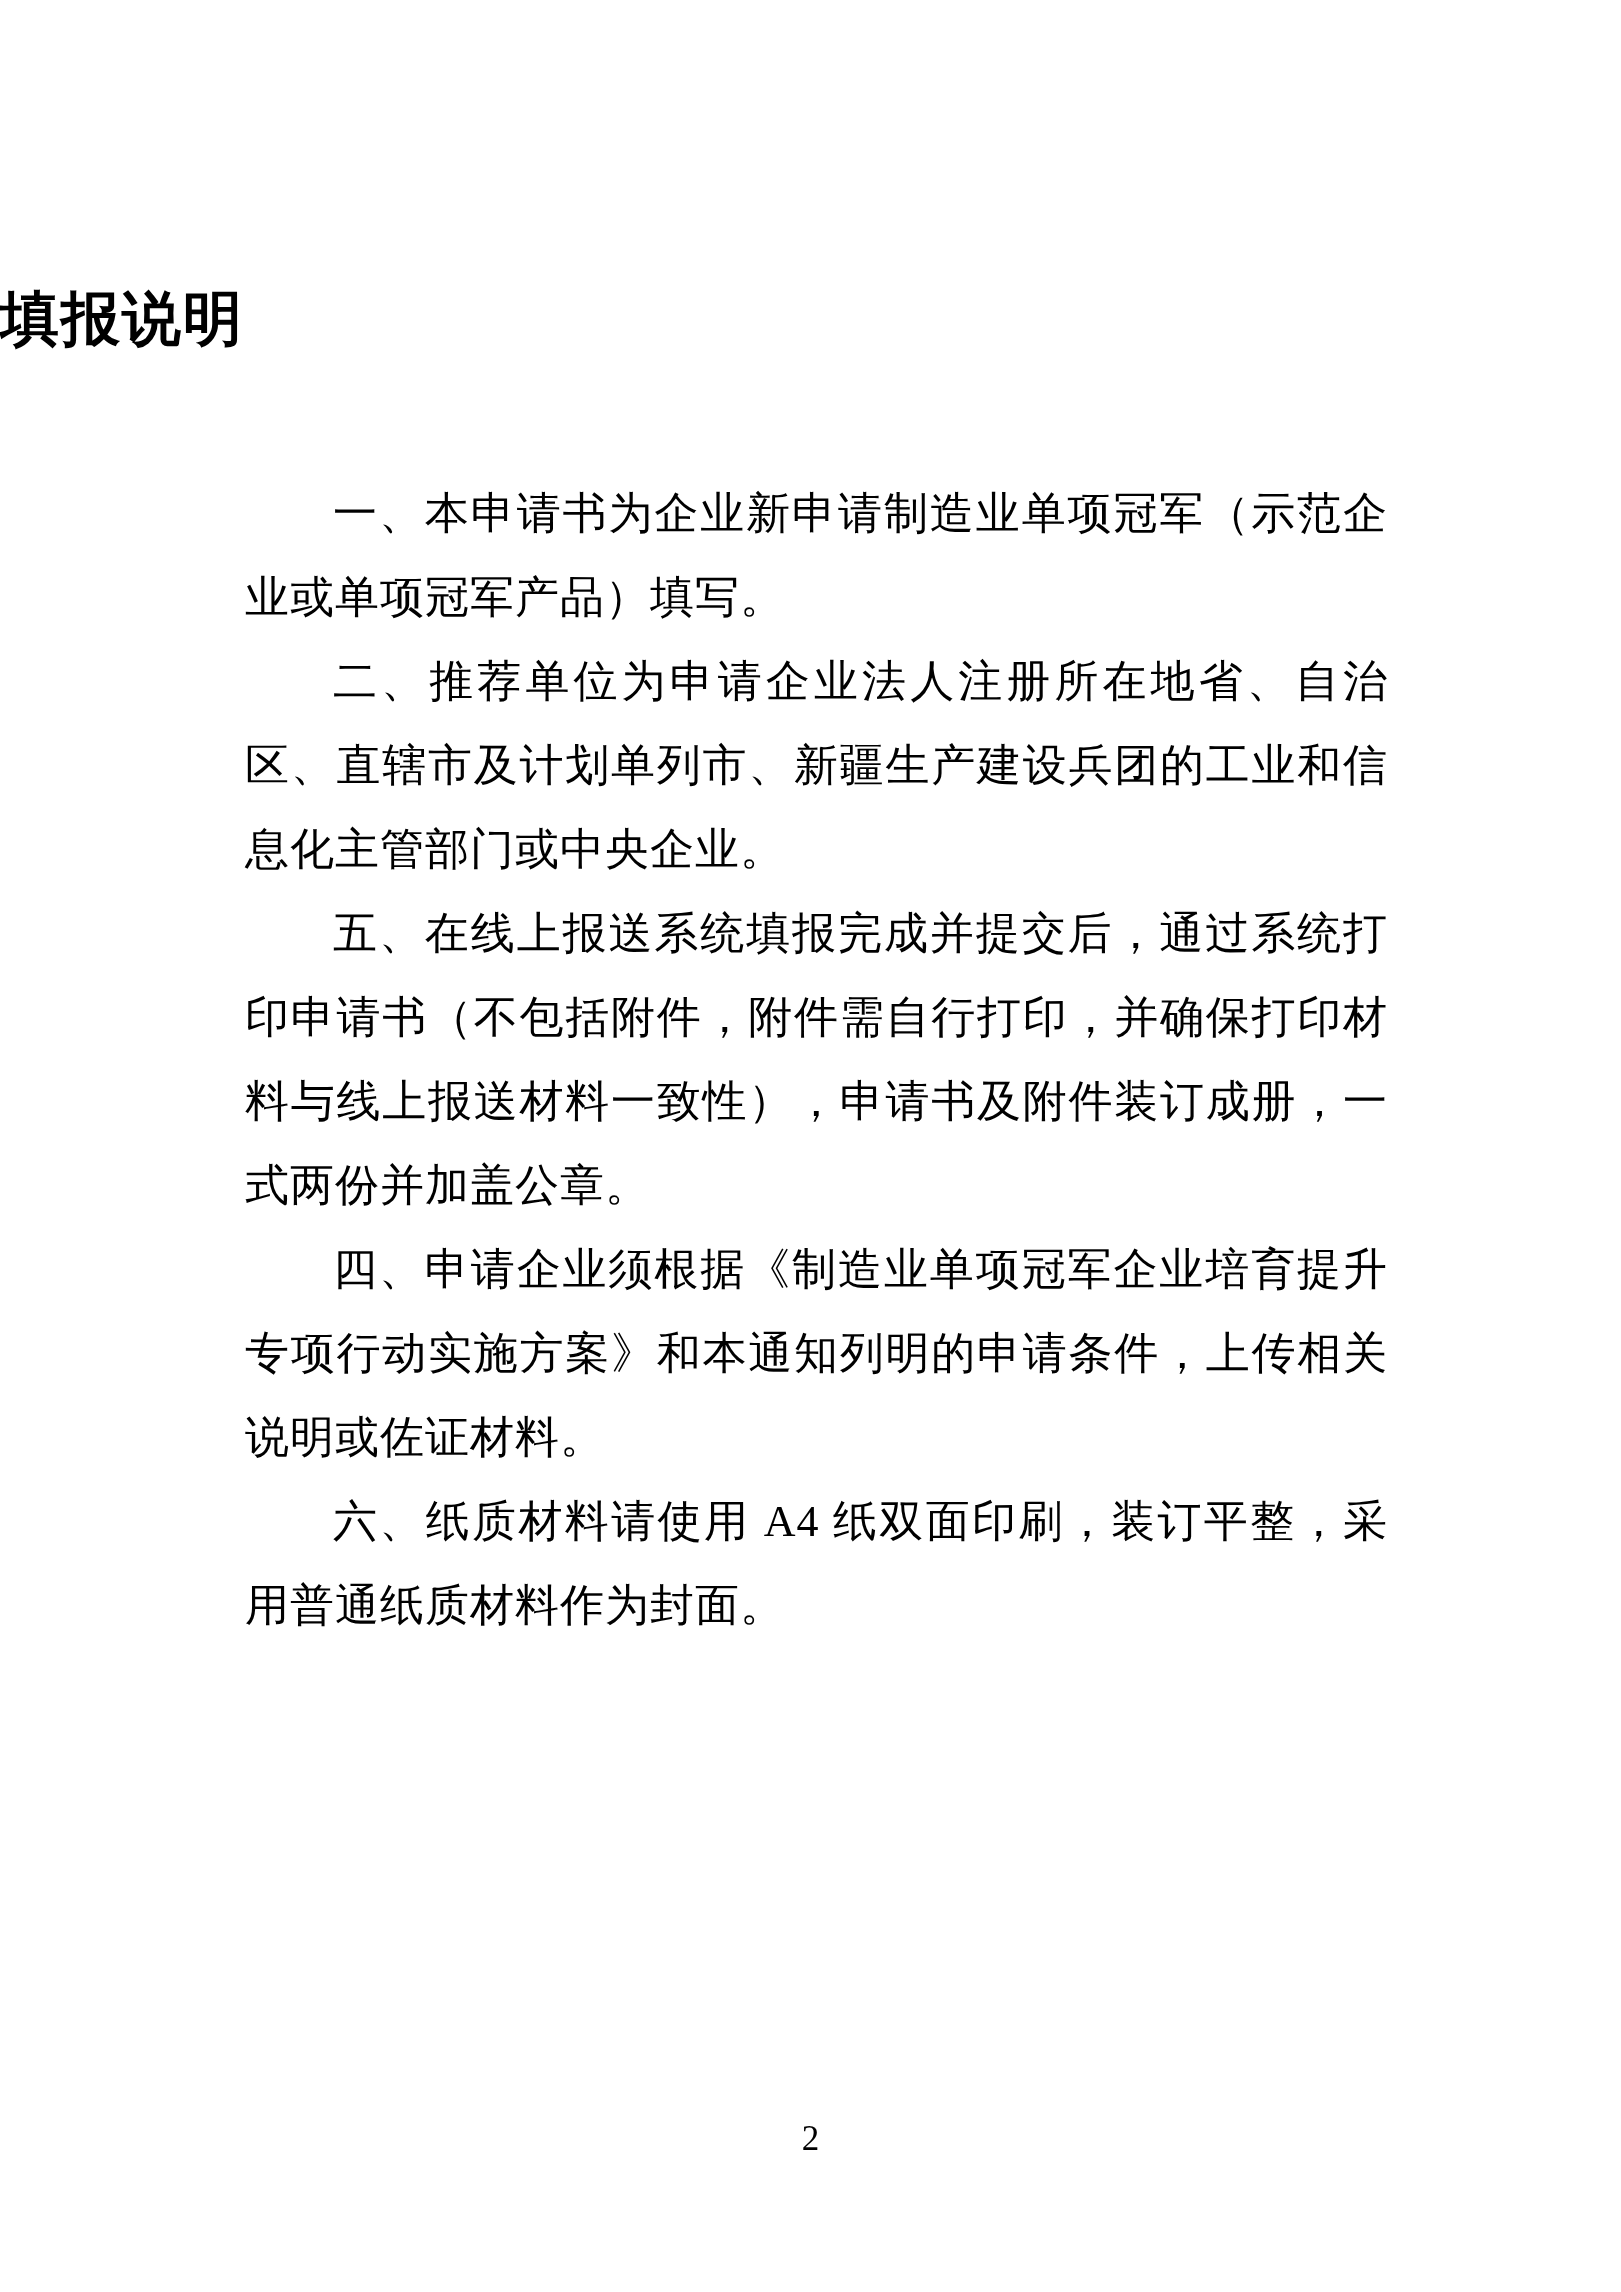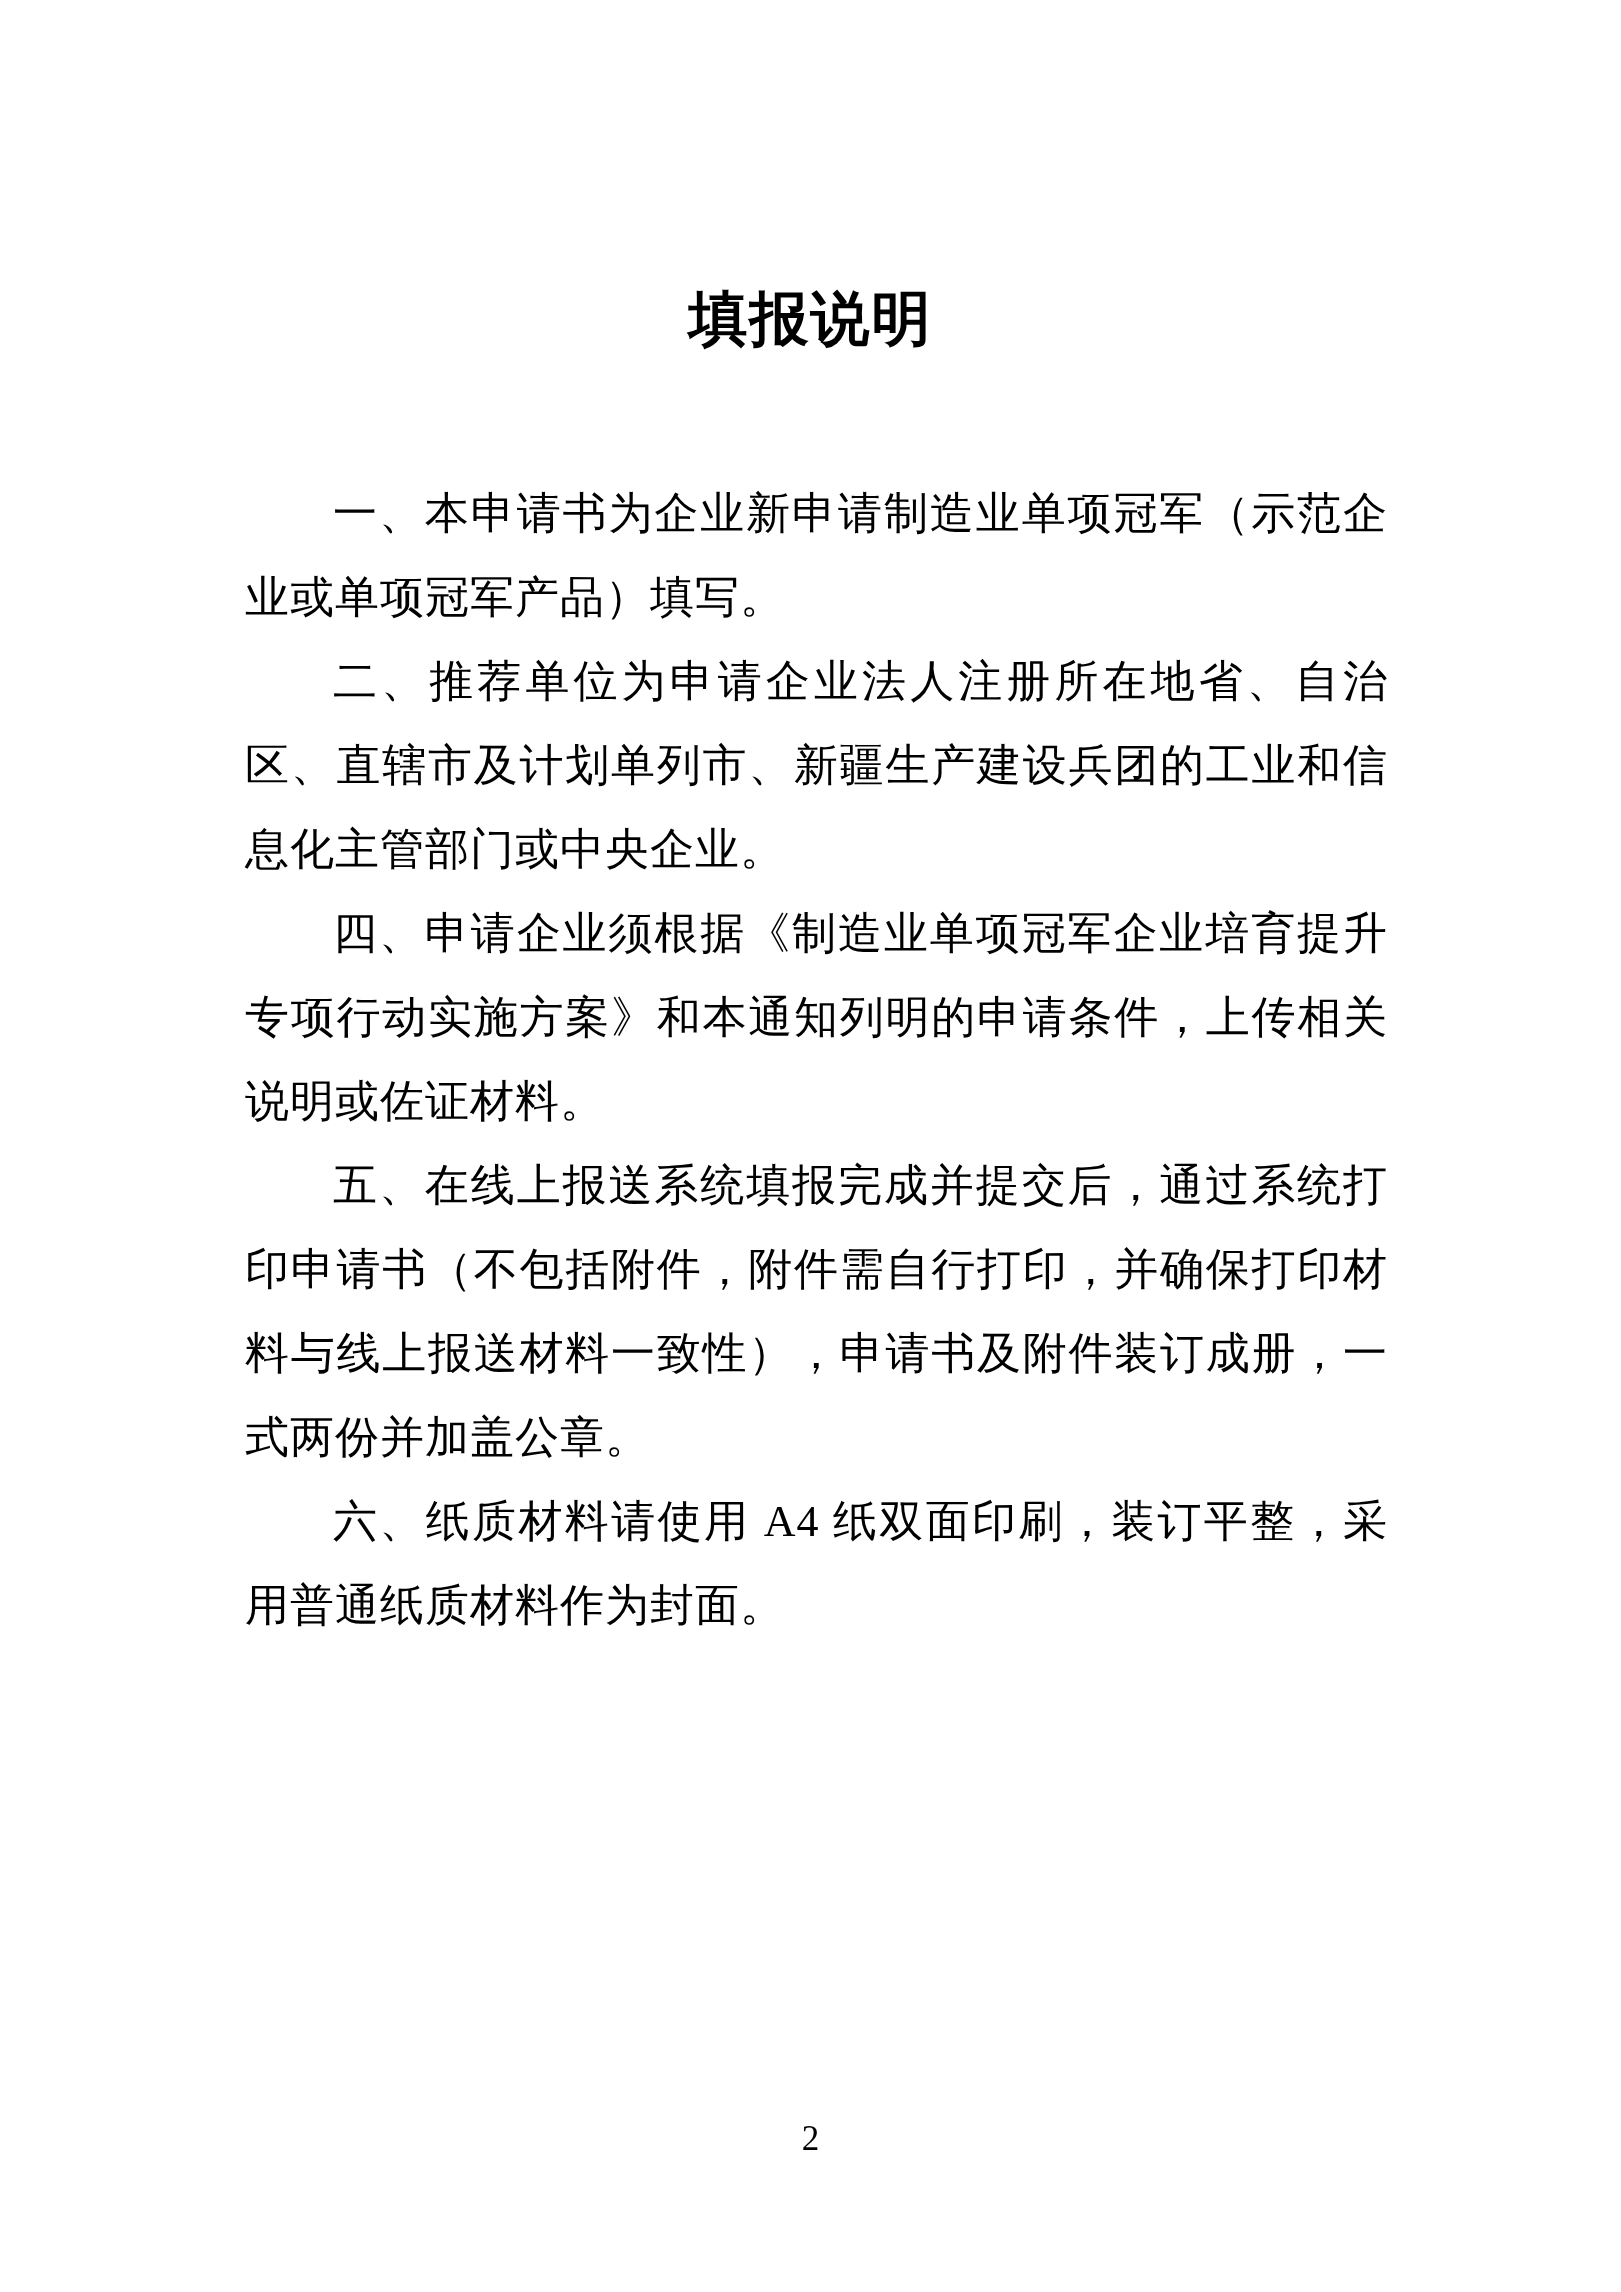--- a/index.html
+++ b/index.html
@@ -16,21 +16,21 @@
     font-family: "Liberation Serif", "DejaVu Serif", serif;
     color: #000000;
     overflow: hidden;
   }
   .doc-title {
     position: absolute;
     top: 286px;
     left: 0;
     width: 100%;
     margin: 0;
-    text-align: center;
+    text-align: left;
     font-size: 59px;
     line-height: 67px;
     font-weight: bold;
     letter-spacing: 2px;
     color: #000000;
   }
   .doc-body {
     position: absolute;
     top: 472px;
     left: 245px;
@@ -61,21 +61,21 @@
 </head>
 <body>
 
 <div class="page">
 
   <h1 class="doc-title">填报说明</h1>
 
   <div class="doc-body">
     <p>一、本申请书为企业新申请制造业单项冠军（示范企业或单项冠军产品）填写。</p>
     <p>二、推荐单位为申请企业法人注册所在地省、自治区、直辖市及计划单列市、新疆生产建设兵团的工业和信息化主管部门或中央企业。</p>
+    <p>五、在线上报送系统填报完成并提交后，通过系统打印申请书（不包括附件，附件需自行打印，并确保打印材料与线上报送材料一致性），申请书及附件装订成册，一式两份并加盖公章。</p>
     <p>四、申请企业须根据《制造业单项冠军企业培育提升专项行动实施方案》和本通知列明的申请条件，上传相关说明或佐证材料。</p>
-    <p>五、在线上报送系统填报完成并提交后，通过系统打印申请书（不包括附件，附件需自行打印，并确保打印材料与线上报送材料一致性），申请书及附件装订成册，一式两份并加盖公章。</p>
     <p>六、纸质材料请使用 A4 纸双面印刷，装订平整，采用普通纸质材料作为封面。</p>
   </div>
 
   <div class="page-number">2</div>
 
 </div>
 
 
 </body></html>

